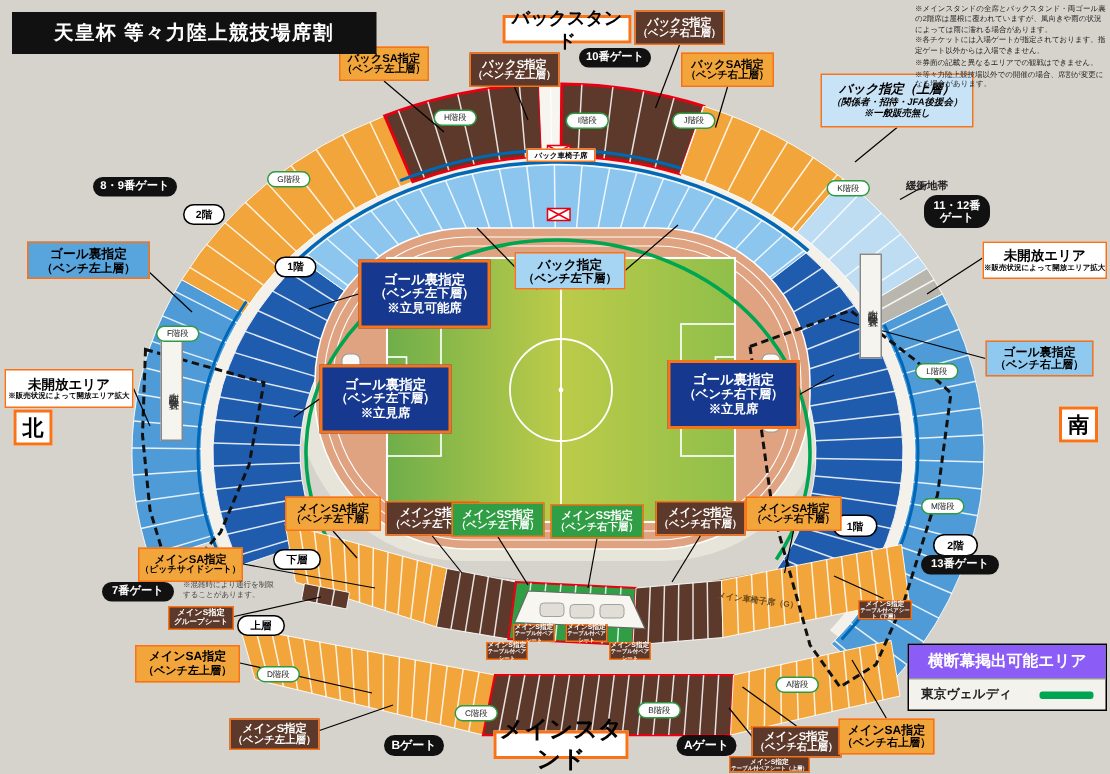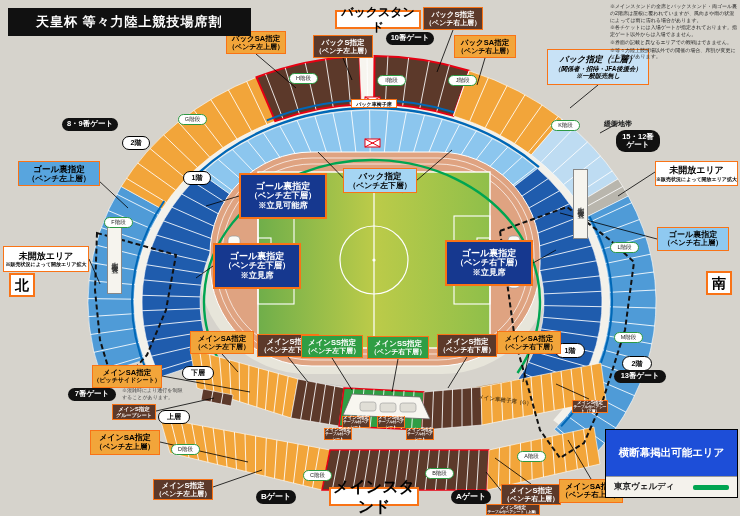--- a/index.html
+++ b/index.html
@@ -19,21 +19,21 @@
   .oval{position:absolute;background:#fff;border:1px solid #000;border-radius:8px;display:flex;
         align-items:center;justify-content:center;font-weight:bold;z-index:26;font-size:7px;}
   .stair{position:absolute;background:#fff;border:1px solid #2e9a44;border-radius:6px;display:flex;
          align-items:center;justify-content:center;z-index:26;color:#222;font-size:5.5px;}
   .vtext{position:absolute;writing-mode:vertical-rl;background:#f6f4ee;border:1px solid #888;
          display:flex;align-items:center;justify-content:center;z-index:24;color:#333;font-size:7px;
          letter-spacing:1px;}
   .free{position:absolute;z-index:31;font-weight:bold;color:#222;}
   .legend{position:absolute;left:605px;top:429px;width:133px;border:1px solid #000;z-index:40;
           background:#f4f2ec;box-sizing:border-box;}
-  .legend-h{background:#1d4ed8;color:#fff;font-weight:bold;font-size:10.5px;text-align:center;padding:16px 0;}
+  .legend-h{background:#8b5cf6;color:#fff;font-weight:bold;font-size:10.5px;text-align:center;padding:4px 0;}
   .legend-row{display:flex;align-items:center;justify-content:space-between;padding:4px 8px;
               border-top:1px solid #999;font-size:8.5px;font-weight:bold;color:#222;}
   .sw-line{width:36px;height:5px;border-radius:2px;}
   .sw-x{width:36px;height:10px;border:1.5px solid #e60012;background:
         linear-gradient(to top right, transparent 46%, #e60012 46% 54%, transparent 54%),
         linear-gradient(to bottom right, transparent 46%, #e60012 46% 54%, transparent 54%),#fff;}
 </style>
 </head>
 <body>
 
@@ -300,21 +300,21 @@
       <div class="lbl" style="left: 351px; top: 99px; width: 46px; height: 9px; background: rgb(255, 255, 255); color: rgb(0, 0, 0); border-width: 1px;">
         <span style="font-size: 5px;">バック車椅子席</span>
       </div>
       <div class="pill" style="left: 386px; top: 32px; width: 48px; height: 13px; font-size: 7.5px;">
         <span>10番ゲート</span>
       </div>
       <div class="pill" style="left: 62px; top: 118px; width: 56px; height: 13px; font-size: 7.5px;">
         <span>8・9番ゲート</span>
       </div>
       <div class="pill" style="left: 616px; top: 130px; width: 44px; height: 22px; font-size: 7.5px;">
-        <span>15・12番</span>
+        <span>11・12番</span>
         <span>ゲート</span>
       </div>
       <div class="pill" style="left: 614px; top: 370px; width: 52px; height: 13px; font-size: 7.5px;">
         <span>13番ゲート</span>
       </div>
       <div class="pill" style="left: 68px; top: 388px; width: 48px; height: 13px; font-size: 7.5px;">
         <span>7番ゲート</span>
       </div>
       <div class="pill" style="left: 451px; top: 490px; width: 40px; height: 14px; font-size: 8px;">
         <span>Aゲート</span>

